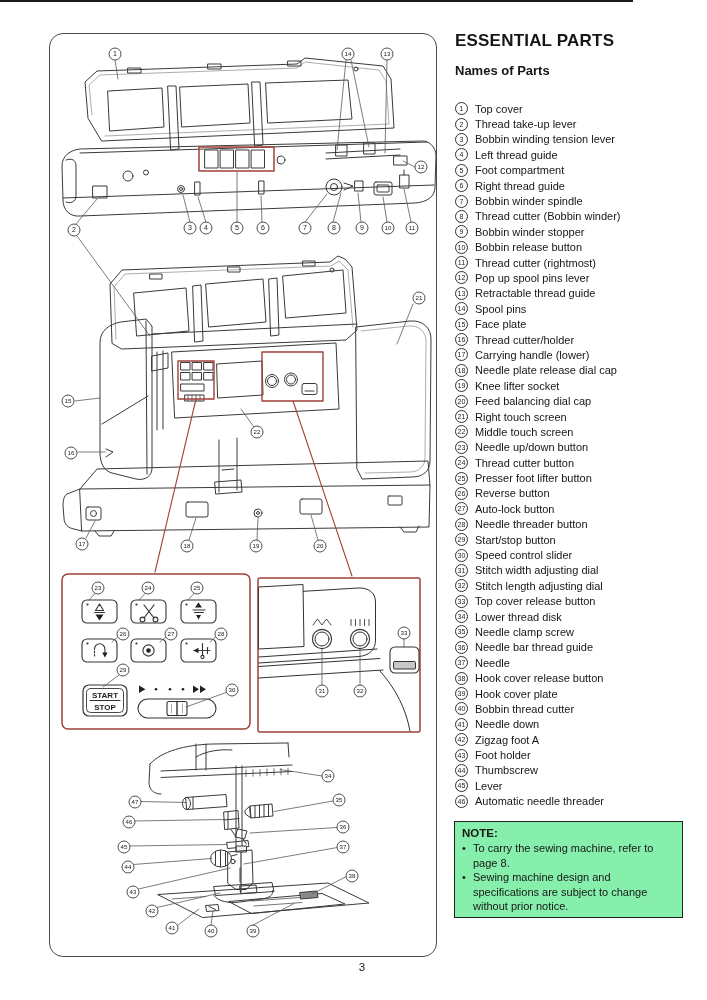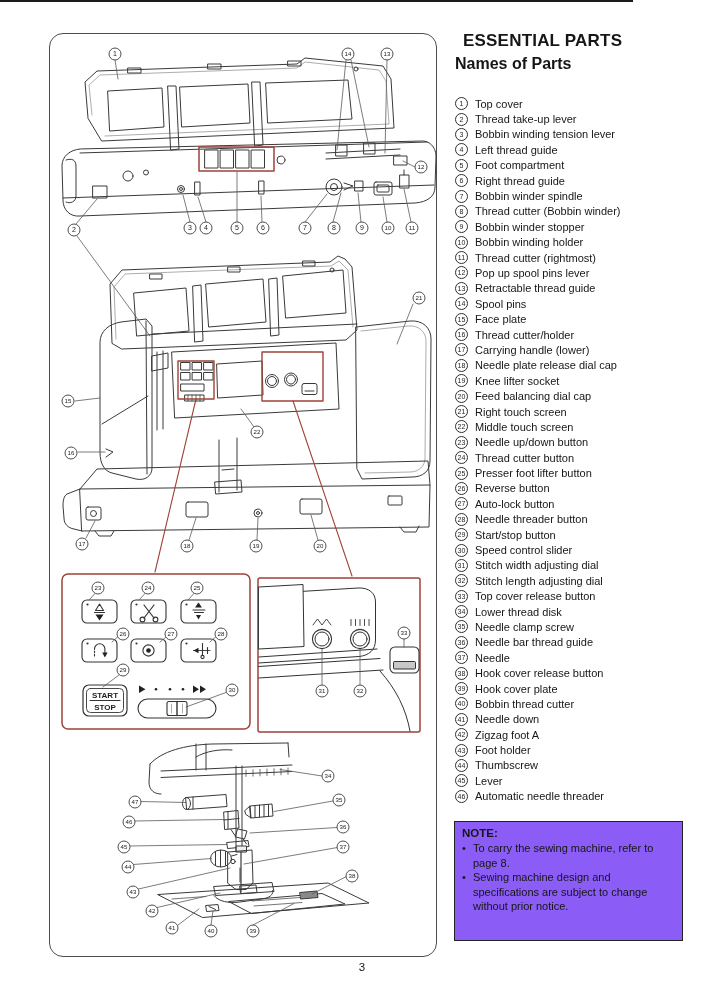--- a/index.html
+++ b/index.html
@@ -7,32 +7,32 @@
     width:707px;height:1000px;position:relative;background:#ffffff;
     font-family:"Liberation Sans",sans-serif;color:#161616;overflow:hidden;
   }
   .scan-edge{position:absolute;left:0;top:0;width:633px;height:2px;background:#1b1b1b;}
   .diagram-panel{
     position:absolute;left:49px;top:33px;width:388px;height:924px;
     border:1.3px solid #4c4c4c;border-radius:14px;box-sizing:border-box;background:#fff;
   }
   svg.art{position:absolute;left:0;top:0;width:707px;height:1000px;font-family:"Liberation Sans",sans-serif;}
   .right-col{position:absolute;left:455px;top:31px;width:235px;}
-  .title{font-size:17px;font-weight:bold;letter-spacing:.2px;margin-left:8px;}
-  .subtitle{font-size:16px;font-weight:bold;margin-top:4px;}
+  .title{font-size:17px;font-weight:bold;letter-spacing:.2px;}
+  .subtitle{font-size:13px;font-weight:bold;margin-top:12px;}
   ol.parts{list-style:none;margin:23px 0 0 0;padding:0;}
   li.part{height:15.4px;display:flex;align-items:center;font-size:11px;white-space:nowrap;}
   .cnum{
     width:11px;height:11px;border:1px solid #2f2f2f;border-radius:50%;
     font-size:7px;line-height:1;display:inline-flex;align-items:center;justify-content:center;
     margin-right:7px;flex:0 0 auto;color:#222;background:#fff;
   }
   .note-box{
-    position:absolute;left:454px;top:821px;width:229px;height:120px;box-sizing:border-box;
-    border:1.4px solid #222;padding:5px 7px 0 7px;background:#8b5cf6;
+    position:absolute;left:454px;top:821px;width:229px;height:97px;box-sizing:border-box;
+    border:1.4px solid #222;padding:5px 7px 0 7px;background:#86efac;
   }
   .note-title{font-size:11.5px;font-weight:bold;}
   .note-box ul{margin:2px 0 0 0;padding:0;list-style:none;font-size:11px;line-height:14.6px;}
   .note-box li{display:flex;}
   .note-box .b{width:11px;flex:0 0 auto;}
   .page-number{position:absolute;left:352px;top:961px;width:20px;text-align:center;font-size:11.5px;}
 </style>
 </head>
 <body>
 
@@ -526,21 +526,21 @@
     <span class="plabel">Thread cutter (Bobbin winder)</span>
   </li>
 
   <li class="part">
     <span class="cnum">9</span>
     <span class="plabel">Bobbin winder stopper</span>
   </li>
 
   <li class="part">
     <span class="cnum">10</span>
-    <span class="plabel">Bobbin winding holder</span>
+    <span class="plabel">Bobbin release button</span>
   </li>
 
   <li class="part">
     <span class="cnum">11</span>
     <span class="plabel">Thread cutter (rightmost)</span>
   </li>
 
   <li class="part">
     <span class="cnum">12</span>
     <span class="plabel">Pop up spool pins lever</span>

